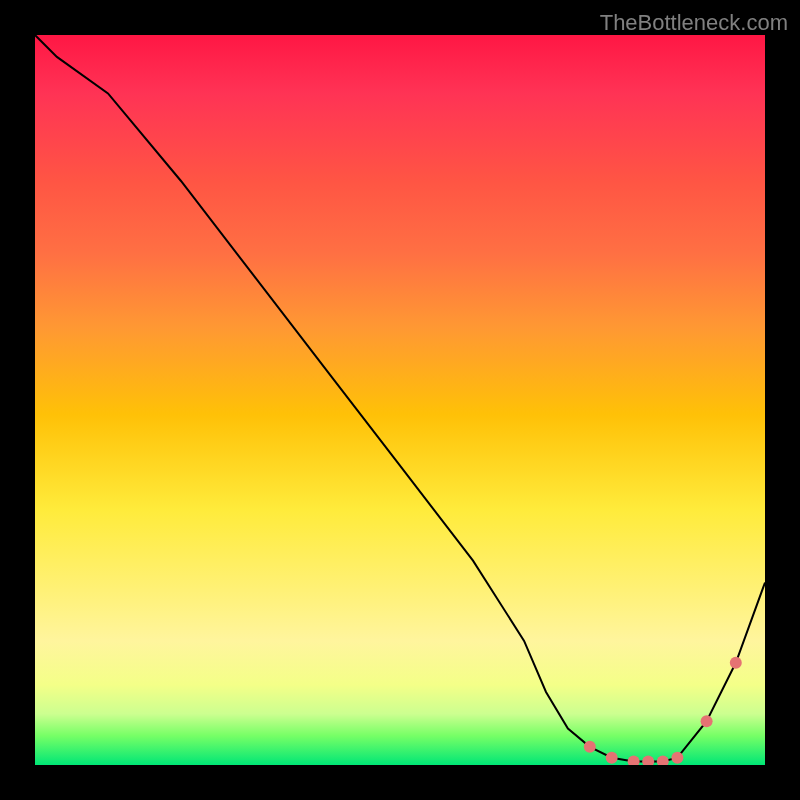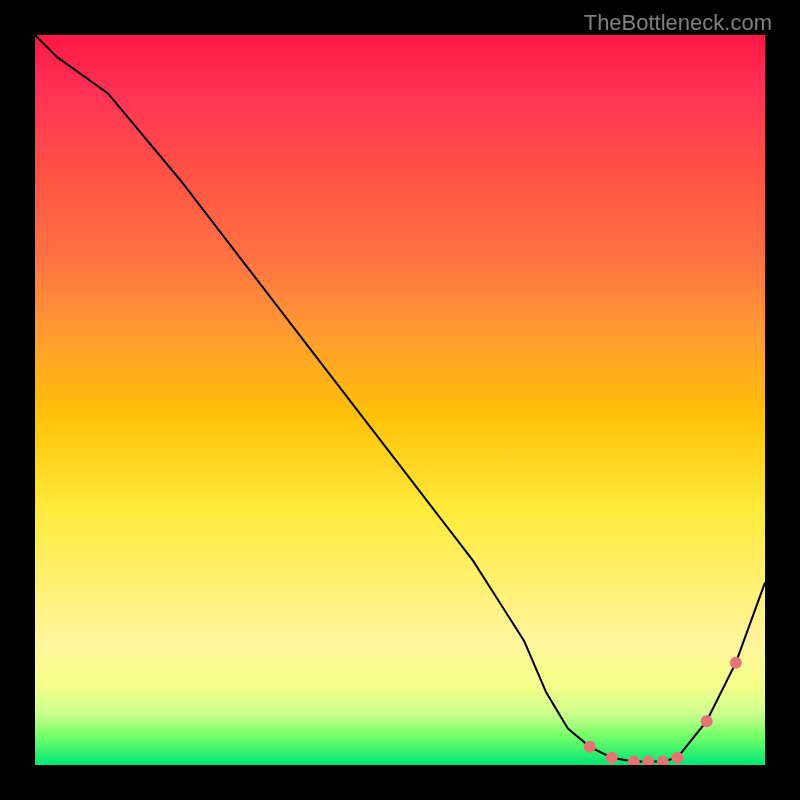--- a/index.html
+++ b/index.html
@@ -7,21 +7,21 @@
     padding: 0;
     background: #000;
     width: 800px;
     height: 800px;
     position: relative;
     font-family: Arial, sans-serif;
   }
   .attribution {
     position: absolute;
     top: 10px;
-    right: 28px;
+    right: 12px;
     color: #808080;
     font-size: 22px;
     font-weight: normal;
     z-index: 10;
   }
   .plot-area {
     position: absolute;
     top: 35px;
     left: 35px;
     width: 730px;

